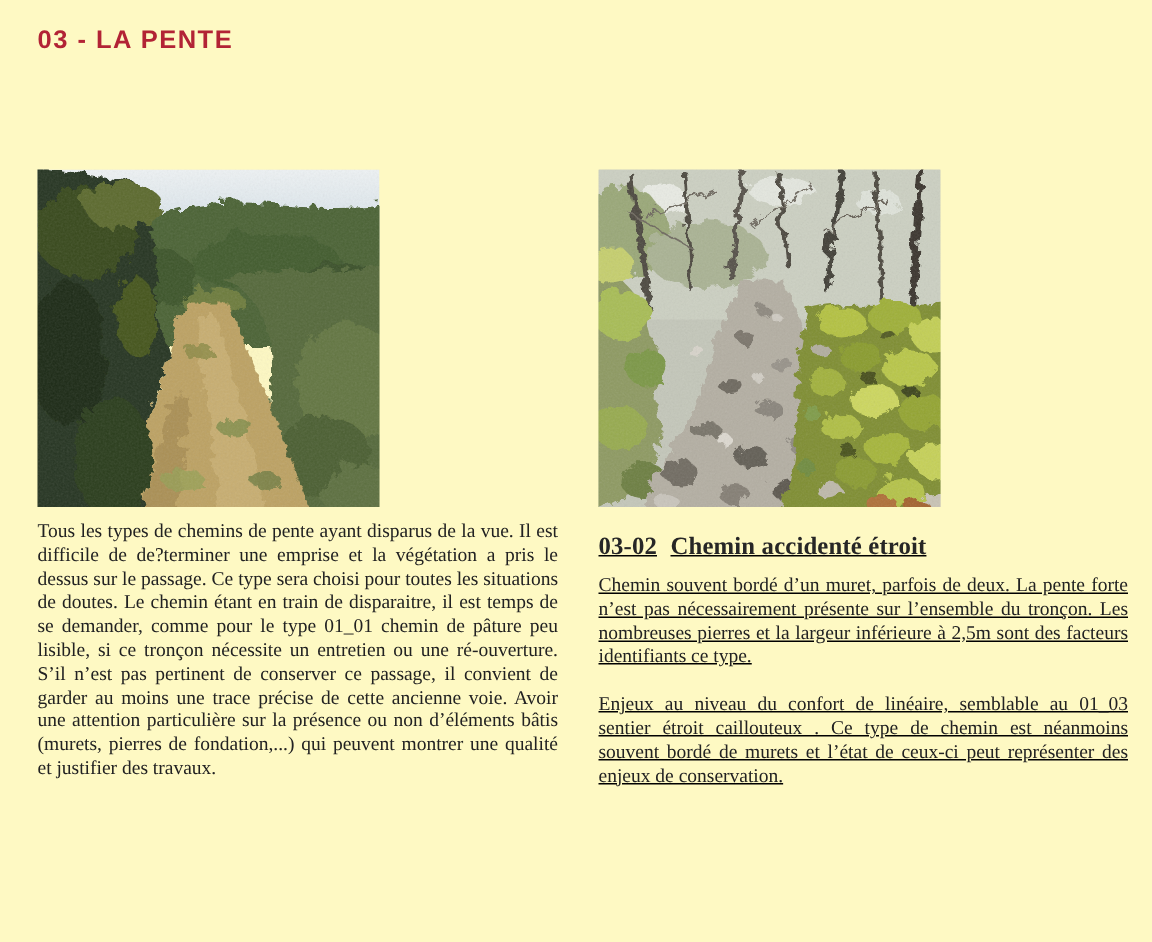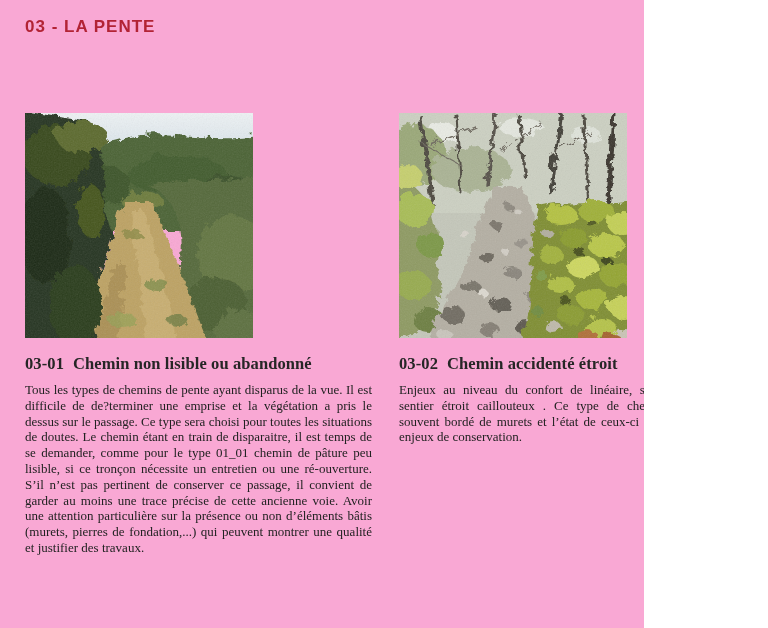--- a/index.html
+++ b/index.html
@@ -1,28 +1,28 @@
 <!DOCTYPE html>
 <html lang="fr" style="--accent: #b22335; --text: #222222;"><head>
 <meta charset="utf-8">
 <style>
   html, body { margin:0; padding:0; background:#ffffff; }
   .page {
-    position:relative; width:644px; height:628px; background:#f9a8d4;
+    position:relative; width:768px; height:628px; background:#fef9c3;
     overflow:hidden; font-family:"Liberation Serif", serif;
   }
   .page-title {
     position:absolute; left:25px; top:17px; margin:0;
     font-family:"Liberation Sans", sans-serif;
     font-size:17px; font-weight:700; letter-spacing:1px;
     color:var(--accent, #b22335);
   }
   .column { position:absolute; top:113px; }
   .col-1 { left:25px; width:347px; }
-  .col-2 { left:399px; width:353px; }
+  .col-2 { left:399px; width:353px;text-decoration:underline; }
   .photo { margin:0; width:228px; height:225px; }
   .photo svg { display:block; }
   .section-heading {
     margin:16px 0 0 0; font-size:16.5px; font-weight:700;
     color:#262626; letter-spacing:0.1px;
   }
   .heading-number { margin-right:9px; }
   .body-text {
     margin:8px 0 0 0; font-size:13px; line-height:15.8px;
     color:var(--text, #222222); text-align:justify; text-justify:inter-word;
@@ -78,23 +78,20 @@
           <path d="M-5,-5 L62,6 C84,40 70,85 86,120 C72,160 58,195 72,228 L-5,228 Z" fill="#273620"></path>
           <ellipse cx="30" cy="40" rx="34" ry="30" fill="#39491f"></ellipse>
           <ellipse cx="55" cy="22" rx="26" ry="16" fill="#5c6b2e"></ellipse>
           <ellipse cx="18" cy="120" rx="26" ry="48" fill="#1f2c18"></ellipse>
           <ellipse cx="48" cy="190" rx="26" ry="40" fill="#2c3d1f"></ellipse>
           <ellipse cx="64" cy="96" rx="14" ry="26" fill="#44541f"></ellipse>
         </g>
         <rect x="0" y="0" width="228" height="225" filter="url(#grain1)" opacity="0.5"></rect>
       </svg>
     </figure>
-    <h2 class="section-heading">
-      <span class="heading-number">03-01</span><span class="heading-text">Chemin non lisible ou abandonné</span>
-    </h2>
     <p class="body-text">Tous les types de chemins de pente ayant disparus de la vue. Il est difficile de de?terminer une emprise et la végétation a pris le dessus sur le passage. Ce type sera choisi pour toutes les situations de doutes. Le chemin étant en train de disparaitre, il est temps de se demander, comme pour le type 01_01 chemin de pâture peu lisible, si ce tronçon nécessite un entretien ou une ré-ouverture. S’il n’est pas pertinent de conserver ce passage, il convient de garder au moins une trace précise de cette ancienne voie. Avoir une attention particulière sur la présence ou non d’éléments bâtis (murets, pierres de fondation,...) qui peuvent montrer une qualité et justifier des travaux.</p>
   </section>
 
   <section class="column col-2">
     <figure class="photo">
       <svg viewBox="0 0 228 225" width="228" height="225" role="img">
         <defs>
           <filter id="rough2" x="-15%" y="-15%" width="130%" height="130%">
             <feTurbulence type="turbulence" baseFrequency="0.07" numOctaves="3" result="t2"></feTurbulence>
             <feDisplacementMap in="SourceGraphic" in2="t2" scale="9"></feDisplacementMap>
@@ -180,16 +177,17 @@
             <ellipse cx="140" cy="160" rx="6" ry="5" fill="#7f9c49"></ellipse>
             <ellipse cx="136" cy="196" rx="6" ry="5" fill="#6f8c3f"></ellipse>
           </g>
         </g>
         <rect x="0" y="0" width="228" height="225" filter="url(#grain2)" opacity="0.5"></rect>
       </svg>
     </figure>
     <h2 class="section-heading">
       <span class="heading-number">03-02</span><span class="heading-text">Chemin accidenté étroit</span>
     </h2>
+    <p class="body-text">Chemin souvent bordé d’un muret, parfois de deux. La pente forte n’est pas nécessairement présente sur l’ensemble du tronçon. Les nombreuses pierres et la largeur inférieure à 2,5m sont des facteurs identifiants ce type.</p>
     <p class="body-text">Enjeux au niveau du confort de linéaire, semblable au 01_03 sentier étroit caillouteux . Ce type de chemin est néanmoins souvent bordé de murets et l’état de ceux-ci peut représenter des enjeux de conservation.</p>
   </section>
 
 </div>
 
 </body></html>

